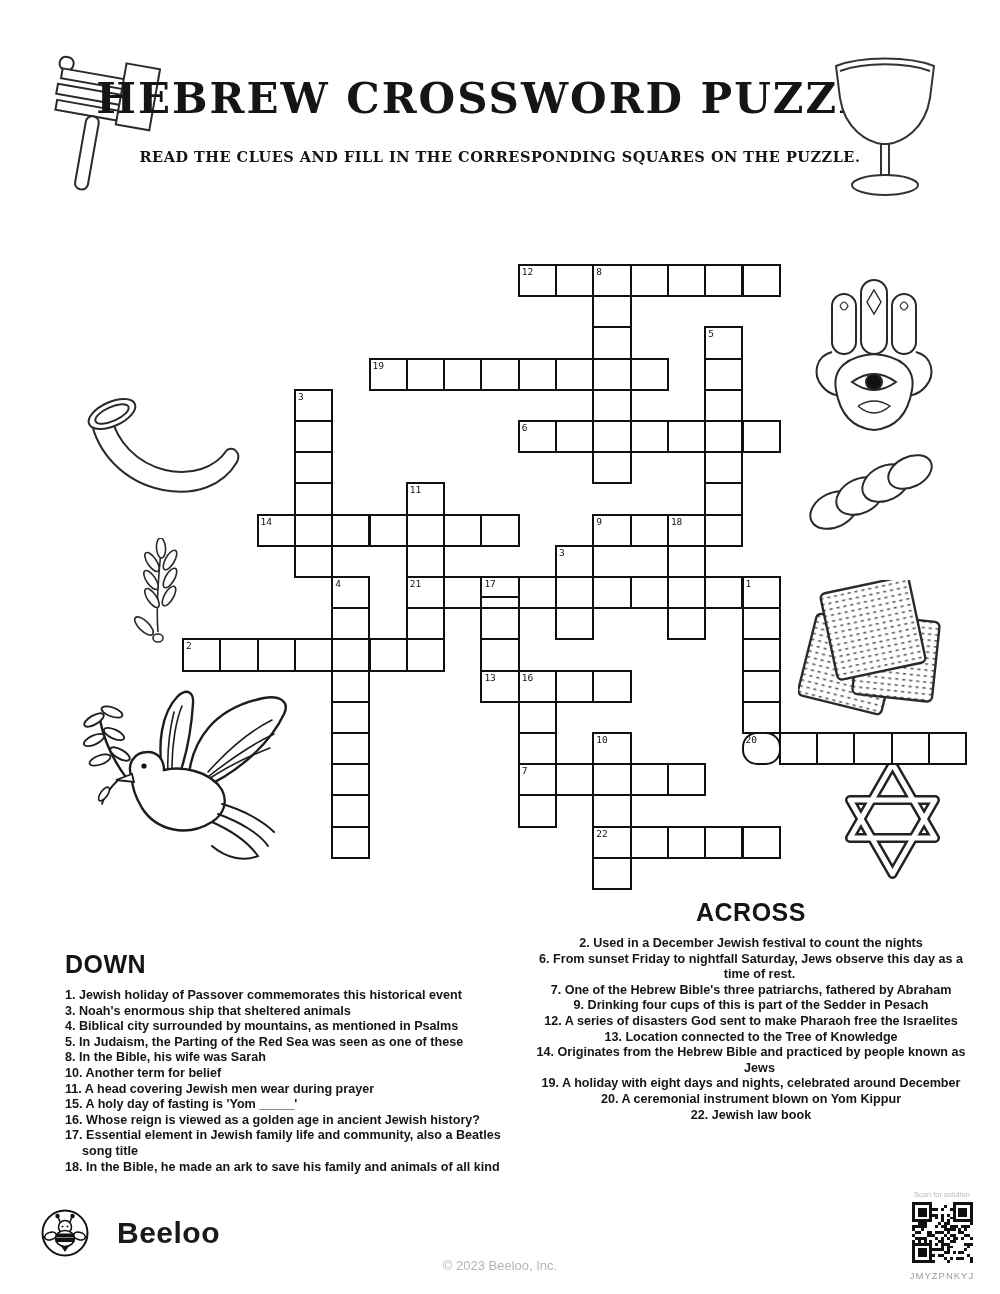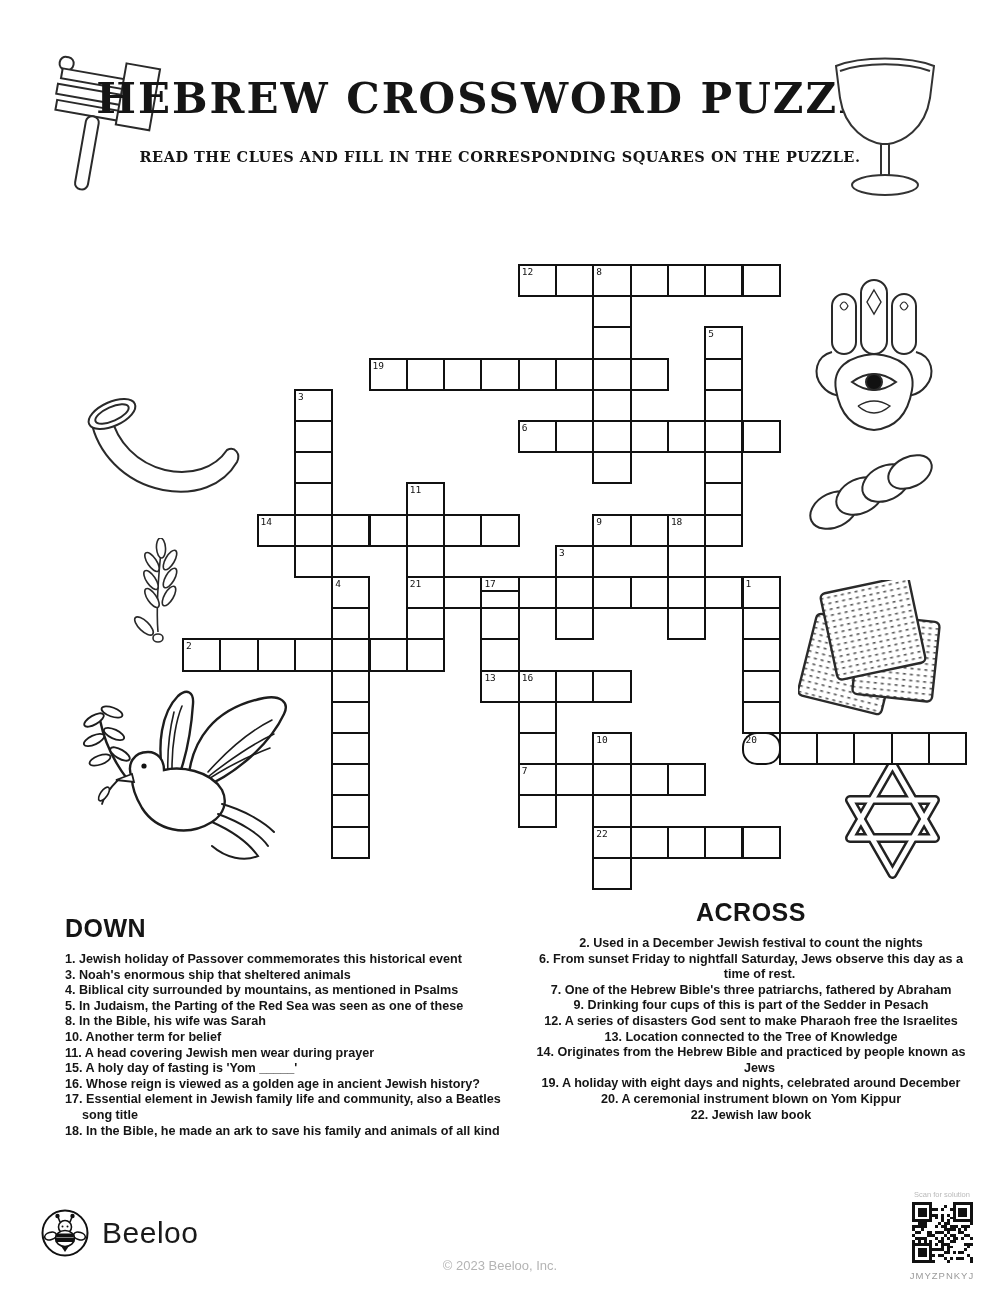--- a/index.html
+++ b/index.html
@@ -19,25 +19,25 @@
              font-size:9.5px;line-height:10px;color:#111;}
   
   .deco{position:absolute;}
   .deco path,.deco ellipse,.deco circle,.deco rect,.deco line,.deco polygon{vector-effect:non-scaling-stroke;}
   
   .clues{position:absolute;width:438px;}
   .clues h2{margin:0 0 9px 0;font-size:25px;font-weight:bold;letter-spacing:.5px;color:#151515;}
   .clues ul{list-style:none;margin:0;padding:0;}
   .clues li{font-size:12.6px;font-weight:bold;line-height:15.6px;color:#151515;
             padding-left:17px;text-indent:-17px;}
-  .clues-down{left:65px;top:914px;}
+  .clues-down{left:65px;top:950px;}
   .clues-across{left:532px;top:898px;text-align:center;}
   
   .brand{position:absolute;left:40px;top:1208px;display:flex;align-items:center;}
-  .brand-name{font-size:30px;font-weight:normal;color:#1a1a1a;margin-left:12px;letter-spacing:.5px;}
+  .brand-name{font-size:30px;font-weight:bold;color:#1a1a1a;margin-left:27px;letter-spacing:.5px;}
   .copyright{position:absolute;left:0;top:1258px;width:1000px;text-align:center;
              font-size:13px;color:#b4b4b4;}
   .qr-block{position:absolute;left:898px;top:1190px;width:88px;text-align:center;}
   .qr-caption{font-size:7.5px;color:#b9b9b9;margin-bottom:3px;}
   .qr-code{display:inline-block;line-height:0;}
   .qr-text{font-size:9.5px;color:#9a9a9a;margin-top:3px;letter-spacing:1px;}
 </style>
 </head>
 <body>
 
@@ -193,21 +193,21 @@
       </div>
       <div class="cell" style="left: 447.6px; top: 249.6px; width: 39.3px; height: 33.2px;"></div>
       <div class="cell" style="left: 484.9px; top: 249.6px; width: 52px; height: 33.2px;">
         <span class="num">18</span>
       </div>
       <div class="cell" style="left: 522.2px; top: 249.6px; width: 39.3px; height: 33.2px;"></div>
       <div class="cell" style="left: 223.8px; top: 312px; width: 39.3px; height: 33.2px;">
         <span class="num">21</span>
       </div>
       <div class="cell" style="left: 261.1px; top: 312px; width: 39.3px; height: 33.2px;"></div>
-      <div class="cell" style="left: 298.4px; top: 312px; width: 39.3px; height: 16px;">
+      <div class="cell" style="left: 298.4px; top: 312px; width: 39.3px; height: 22px;">
         <span class="num">17</span>
       </div>
       <div class="cell" style="left: 335.7px; top: 312px; width: 39.3px; height: 33.2px;"></div>
       <div class="cell" style="left: 373px; top: 312px; width: 39.3px; height: 33.2px;"></div>
       <div class="cell" style="left: 410.3px; top: 312px; width: 39.3px; height: 33.2px;"></div>
       <div class="cell" style="left: 447.6px; top: 312px; width: 39.3px; height: 33.2px;"></div>
       <div class="cell" style="left: 484.9px; top: 312px; width: 39.3px; height: 33.2px;"></div>
       <div class="cell" style="left: 522.2px; top: 312px; width: 39.3px; height: 33.2px;"></div>
       <div class="cell" style="left: 559.5px; top: 312px; width: 39.3px; height: 33.2px;">
         <span class="num">1</span>

